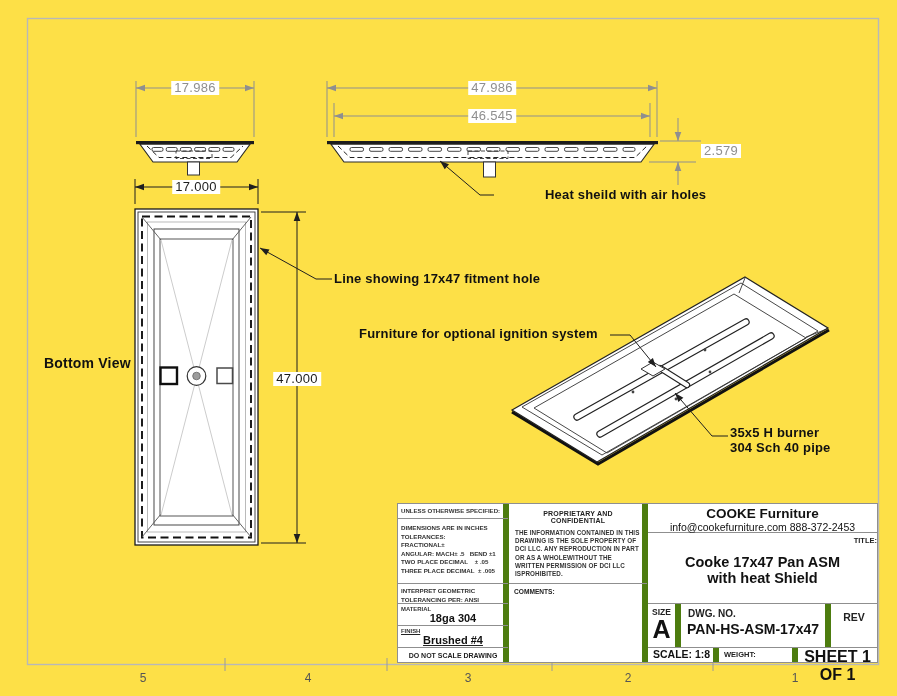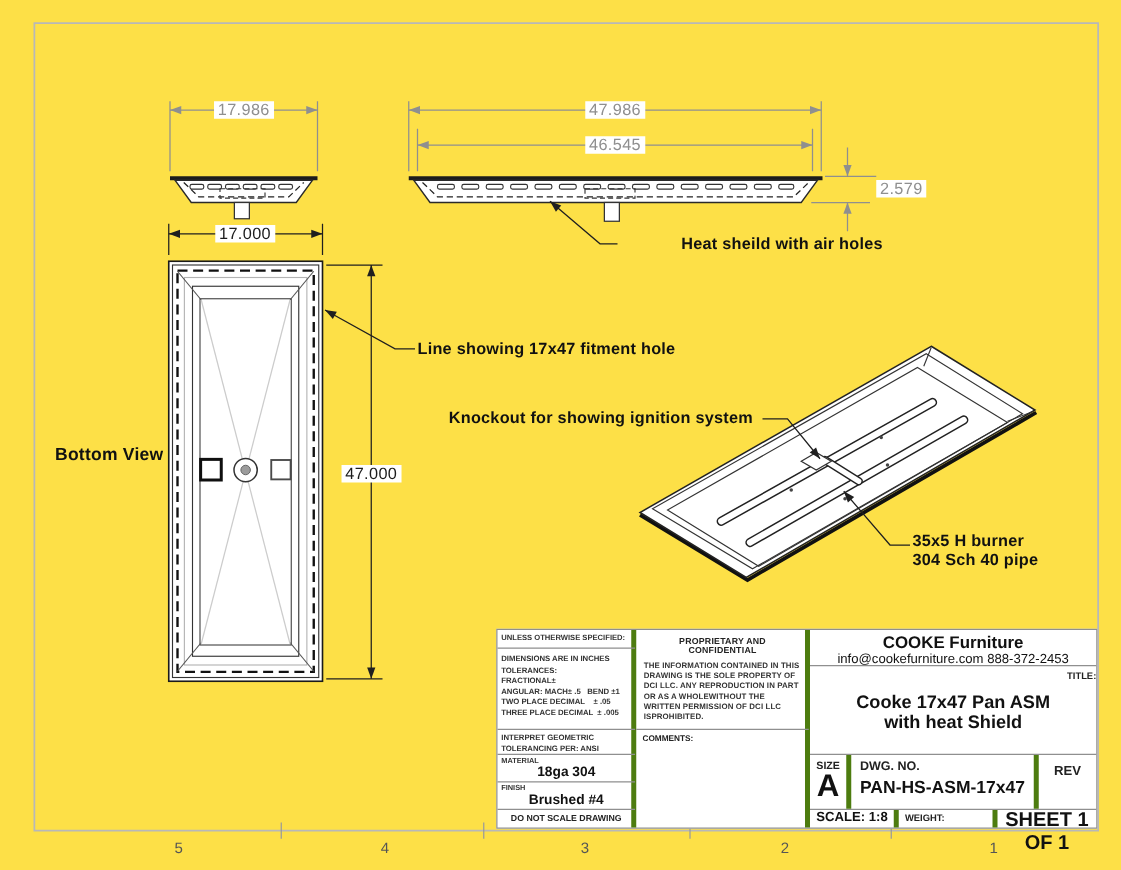--- a/index.html
+++ b/index.html
@@ -13,21 +13,21 @@
   .dim.gray{color:#8f8f8f;}
   .dim.black{color:#1c1c1c;}
   .ctr{transform:translateX(-50%);}
   .lbl{font-size:13px;font-weight:600;color:#111;letter-spacing:.2px;}
   .zone{position:absolute;font-size:12px;color:#555;transform:translateX(-50%);}
 
   
   #tb{position:absolute;left:397px;top:503px;width:481px;height:160px;background:#fff;
       border:1px solid #8f8f8f;box-sizing:border-box;font-size:6.3px;color:#222;}
   #tb .cell{position:absolute;box-sizing:border-box;}
-  .br{border-right:4px solid #4d7c0f;}
+  .br{border-right:6px solid #4d7c0f;}
   .bb{border-bottom:1px solid #8f8f8f;}
   .tiny{font-size:6.3px;letter-spacing:.1px;line-height:8.2px;}
   .tol-line{white-space:pre;font-size:6.2px;line-height:8.6px;font-weight:600;color:#333;}
   .fld-label{font-size:5.9px;font-weight:600;color:#333;}
   .fld-value{font-size:11px;font-weight:600;text-align:center;color:#111;}
   #tb-left{left:0;top:0;width:111px;height:158px;}
   #tb-mid{left:111px;top:0;width:139px;height:158px;}
   #tb-right{left:250px;top:0;width:229px;height:158px;}
 </style>
 </head>
@@ -181,21 +181,21 @@
   <span class="txt dim gray ctr" style="left:492px;top:81px;">47.986</span>
   <span class="txt dim gray ctr" style="left:492px;top:109px;">46.545</span>
   <span class="txt dim gray" style="left:701px;top:144px;">2.579</span>
   <span class="txt lbl" style="left:520px;top:188px;padding-left:25px;">Heat sheild with air holes</span>
 
   <span class="txt dim black ctr" style="left:196px;top:180px;">17.000</span>
   <span class="txt lbl" style="left:44px;top:356px;font-size:14px;">Bottom View</span>
   <span class="txt dim black ctr" style="left:297px;top:372px;">47.000</span>
   <span class="txt lbl" style="left:334px;top:272px;">Line showing 17x47 fitment hole</span>
 
-  <span class="txt lbl" style="left:359px;top:327px;">Knockout for showing ignition system</span>
+  <span class="txt lbl" style="left:359px;top:327px;">Furniture for optional ignition system</span>
   <span class="txt lbl" style="left:730px;top:426px;">35x5 H burner</span>
   <span class="txt lbl" style="left:730px;top:441px;text-align:center;">304 Sch 40 pipe</span>
 
   <div id="tb">
 
     <div id="tb-left" class="cell br" style="left:0;top:0;width:111px;height:158px;">
       <div class="cell bb" style="left:0;top:0;width:110px;height:15px;padding:3px 3px 0;">
         <span class="tol-line" style="font-size:6.1px;">UNLESS OTHERWISE SPECIFIED:</span>
       </div>
       <div class="cell bb" style="left:0;top:15px;width:110px;height:65px;padding:5px 3px 0;">
@@ -207,21 +207,21 @@
         <div class="tol-line">THREE PLACE DECIMAL  ± .005</div>
       </div>
       <div class="cell bb" style="left:0;top:80px;width:110px;height:20px;padding:3px 3px 0;">
         <div class="tol-line">INTERPRET GEOMETRIC</div>
         <div class="tol-line">TOLERANCING PER: ANSI</div>
       </div>
       <div class="cell bb" style="left:0;top:100px;width:110px;height:22px;padding:2px 3px 0;">
         <div class="fld-label">MATERIAL</div>
         <div class="fld-value">18ga 304</div>
       </div>
-      <div class="cell bb" style="left:0;top:122px;width:110px;height:22px;padding:2px 3px 12px;">
+      <div class="cell bb" style="left:0;top:122px;width:110px;height:22px;padding:2px 3px 12px;text-decoration:underline;">
         <div class="fld-label">FINISH</div>
         <div class="fld-value">Brushed #4</div>
       </div>
       <div class="cell" style="left:0;top:144px;width:110px;height:14px;text-align:center;padding-top:4px;">
         <span style="font-size:7px;font-weight:700;color:#222;">DO NOT SCALE DRAWING</span>
       </div>
     </div>
 
     <div id="tb-mid" class="cell br" style="left:111px;top:0;width:139px;height:158px;">
       <div class="cell bb" style="left:0;top:0;width:138px;height:80px;padding:6px 6px 0;">

